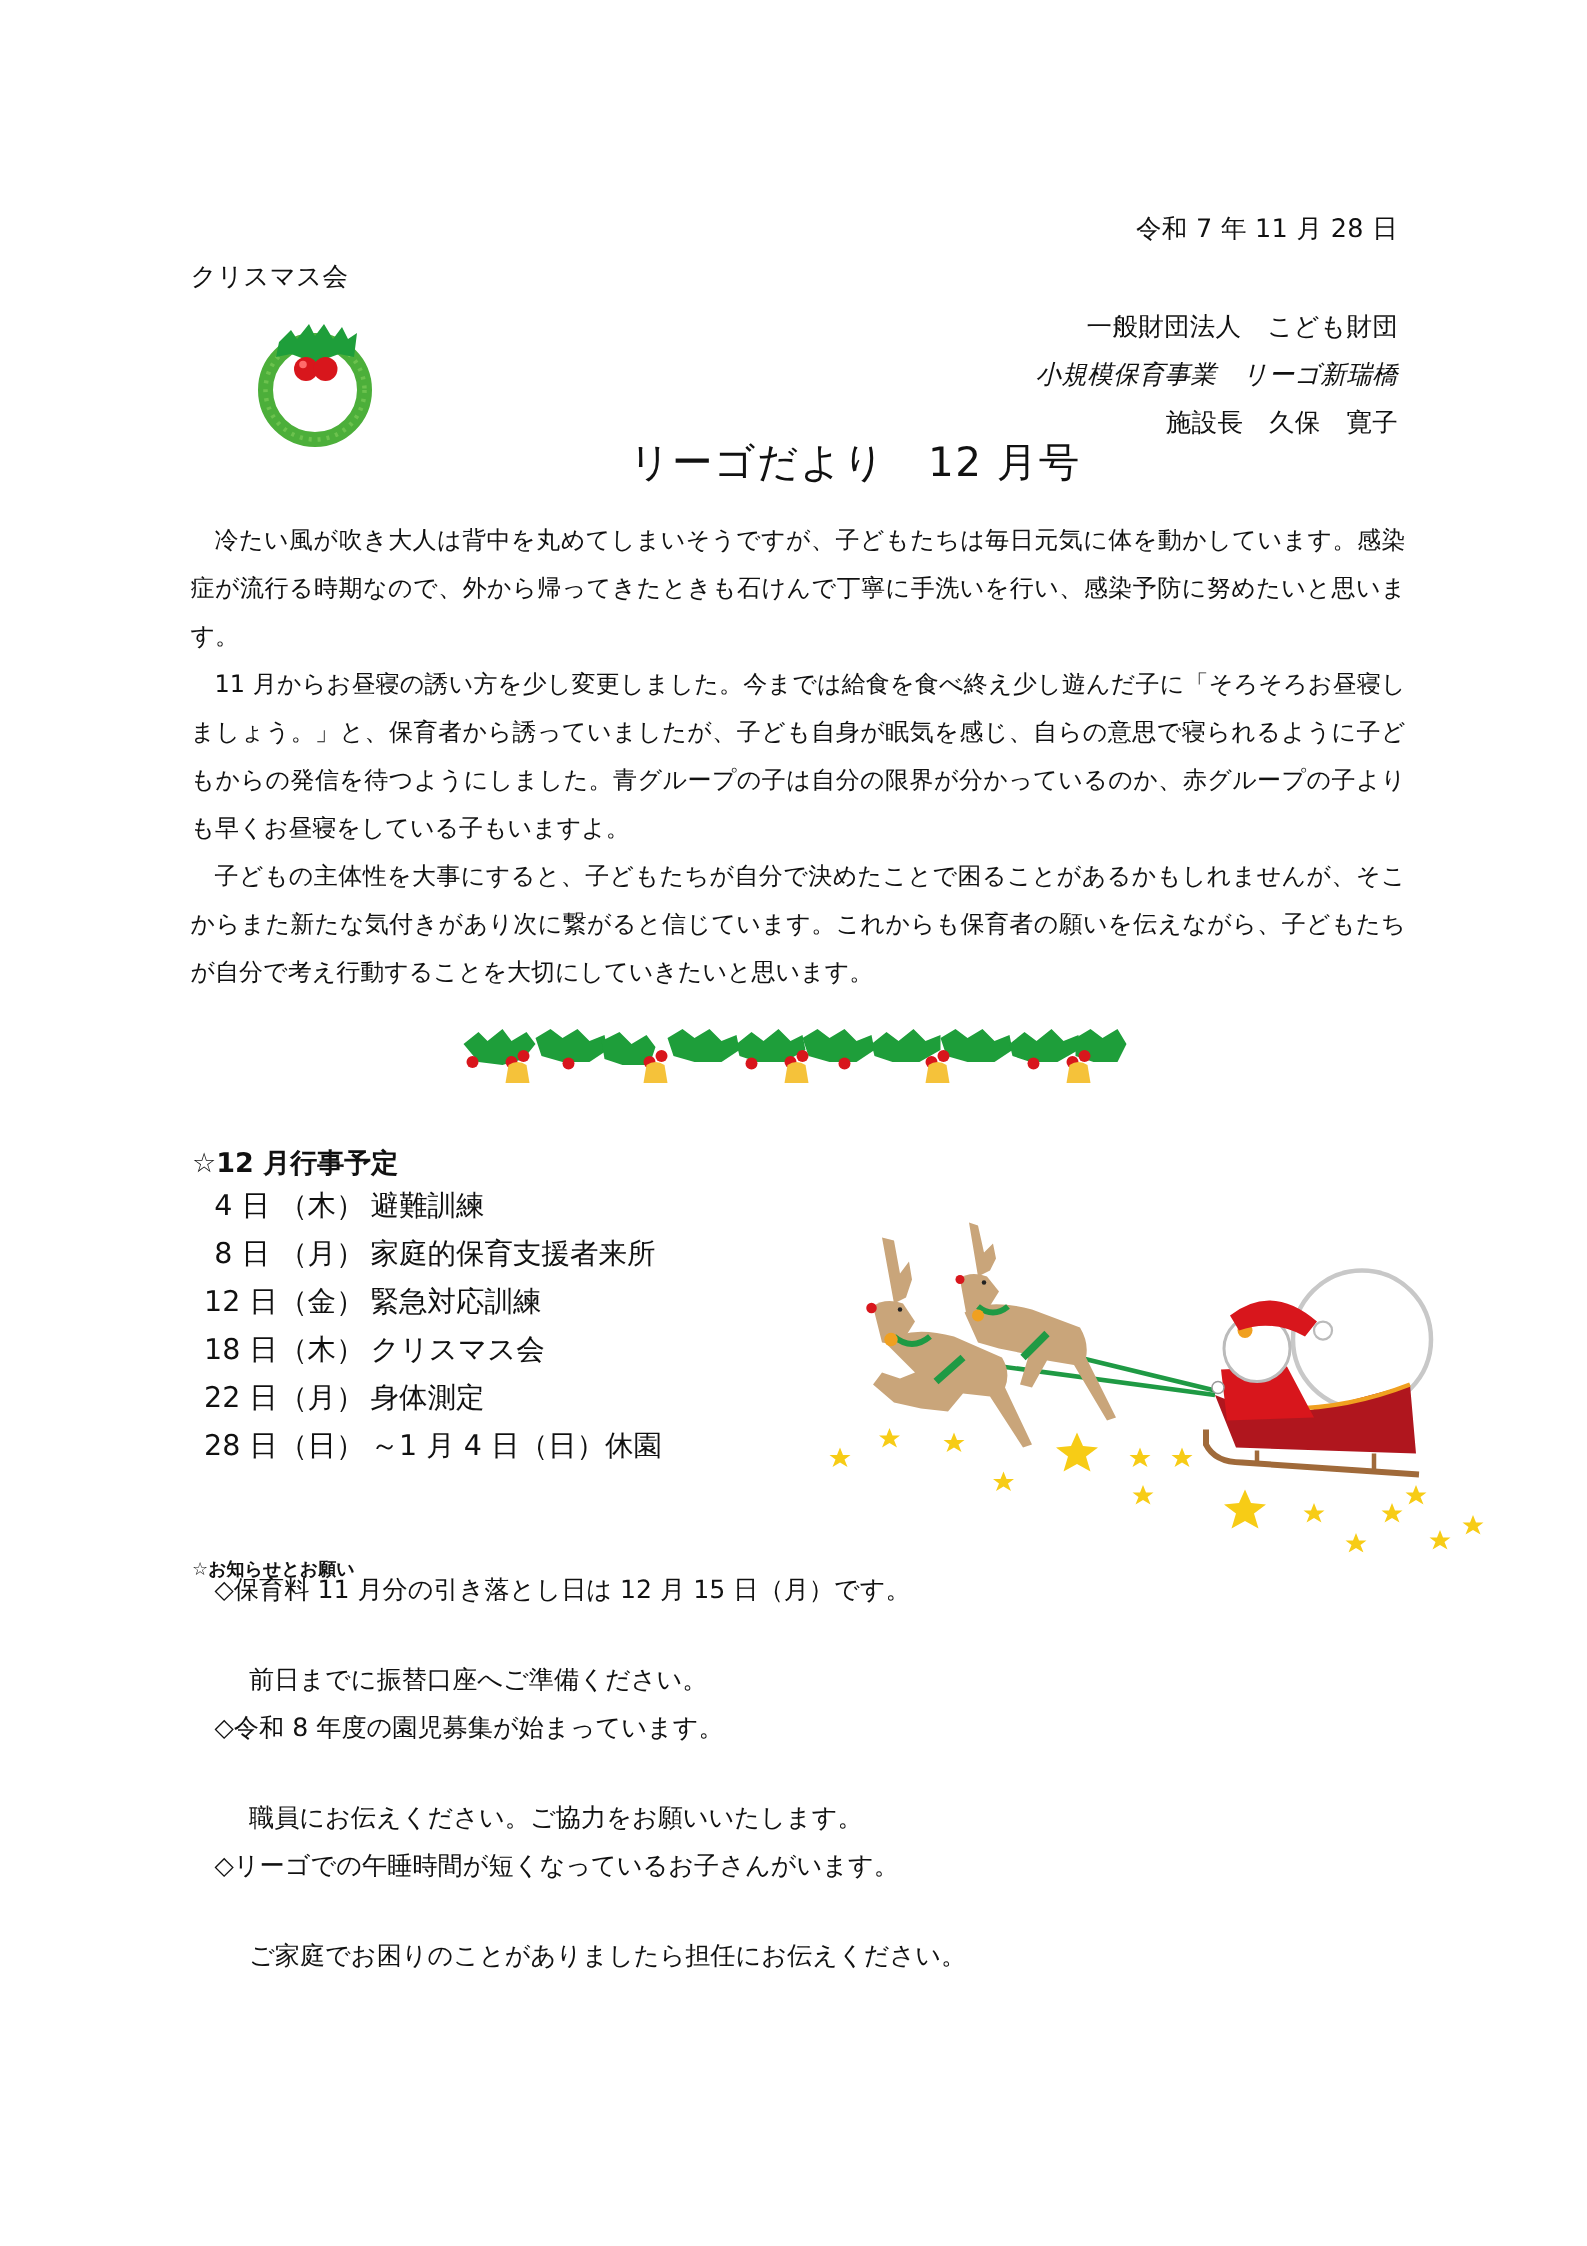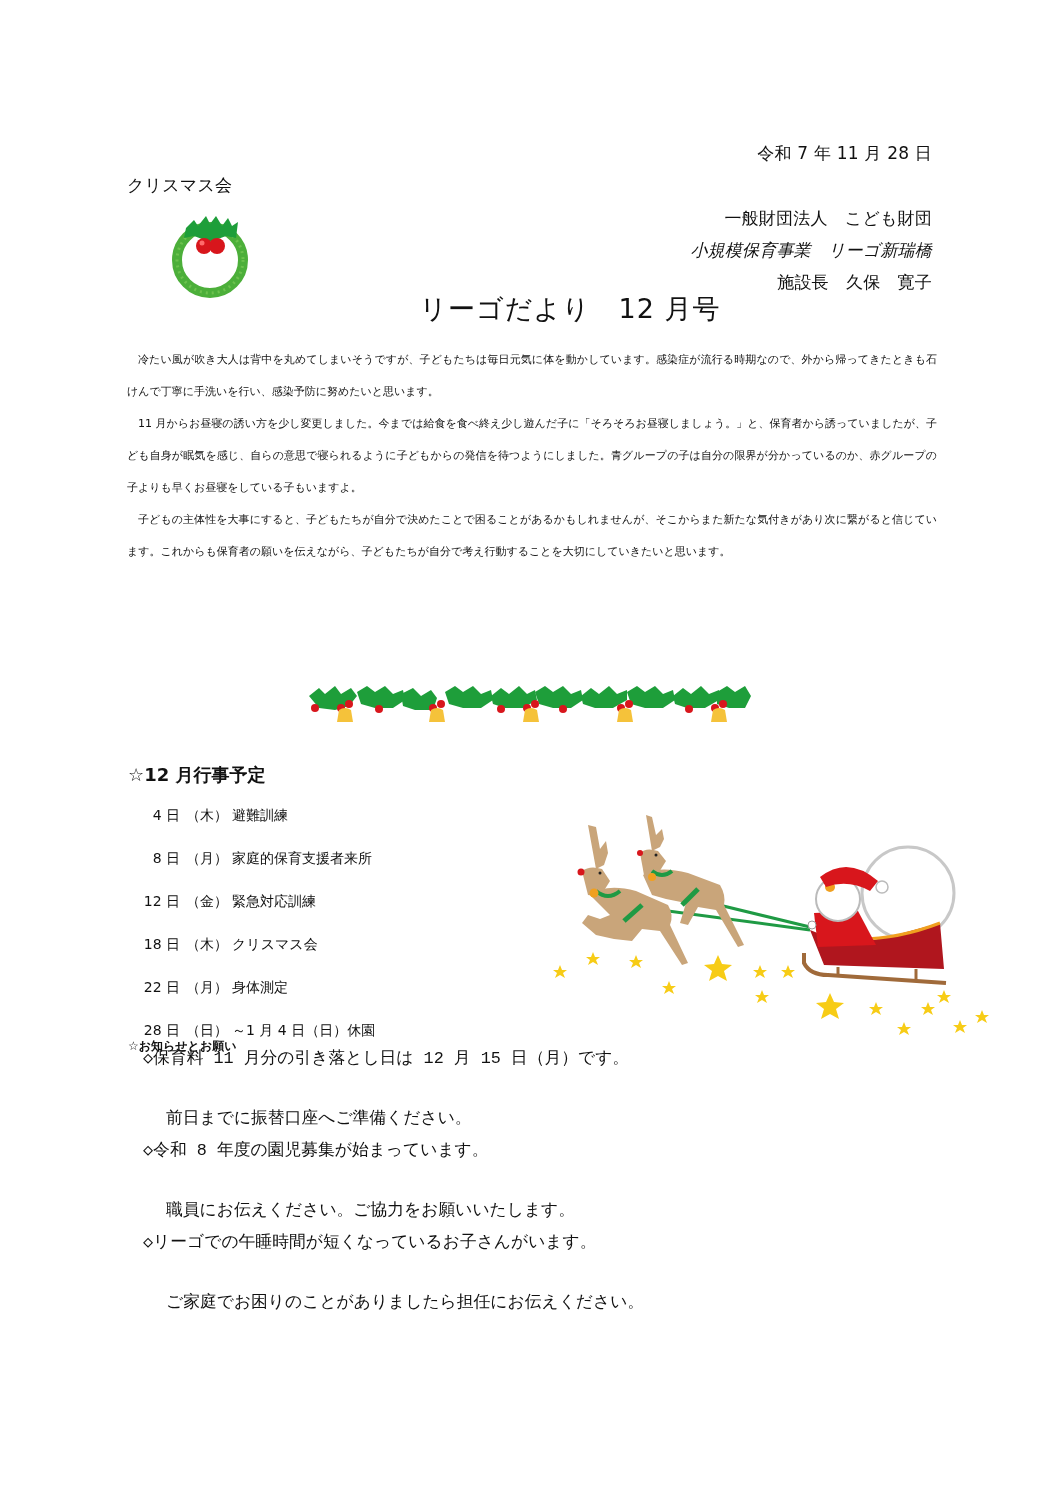--- a/index.html
+++ b/index.html
@@ -10,29 +10,29 @@
     }
     .abs { position: absolute; }
     .t { font-size: 17px; line-height: 20px; white-space: nowrap; letter-spacing: 0.2px; margin-top: 21px; }
     .right { text-align: right; }
     #date { right: 126px; top: 122px; }
     #greeting { left: 127px; top: 154px; }
     #org1 { right: 126px; top: 187px; }
     #org2 { right: 126px; top: 219px; font-style: italic; }
     #org3 { right: 126px; top: 251px; }
     #title { left: 0; width: 1058px; top: 292px; text-align: center; font-size: 27px; line-height: 34px; letter-spacing: 1px; margin-left: 41px; }
-    .body-text { left: 127px; width: 810px; top: 344px; font-size: 11px; line-height: 32px; text-align: justify; }
+    .body-text { left: 127px; width: 810px; top: 344px; font-size: 16px; line-height: 32px; text-align: justify; }
     .body-text p { margin: 0; text-indent: 1em; }
     #ev-heading { left: 128px; top: 763px; font-weight: bold; font-size: 18px; }
     .ev-list { left: 136px; top: 794px; }
-    .ev-row { height: 32px; font-size: 14px; line-height: 20px; white-space: nowrap; margin-top: 11px; }
+    .ev-row { height: 32px; font-size: 19px; line-height: 20px; white-space: nowrap; }
     .ev-day { display: inline-block; width: 44px; text-align: right; }
     .ev-dow { display: inline-block; margin: 0 4px 0 6px; }
     #news-heading { left: 128px; top: 1018px; font-weight: bold; font-size: 12px; margin-top: 20px; }
-    .news { left: 143px; top: 1049px; font-size: 16.8px; font-family: Liberation Mono, monospace; }
+    .news { left: 143px; top: 1049px; font-size: 16.8px; }
     .news-row { height: 32px; line-height: 20px; white-space: nowrap; }
     .news-row.sub { padding-left: 23px; margin-top: 28px; }
     svg { display: block; }
   </style>
 </head>
 <body>
 
 <div id="date" class="abs t right">令和 7 年 11 月 28 日</div>
 <div id="greeting" class="abs t">クリスマス会</div>
 <div id="org1" class="abs t right">一般財団法人　こども財団</div>

